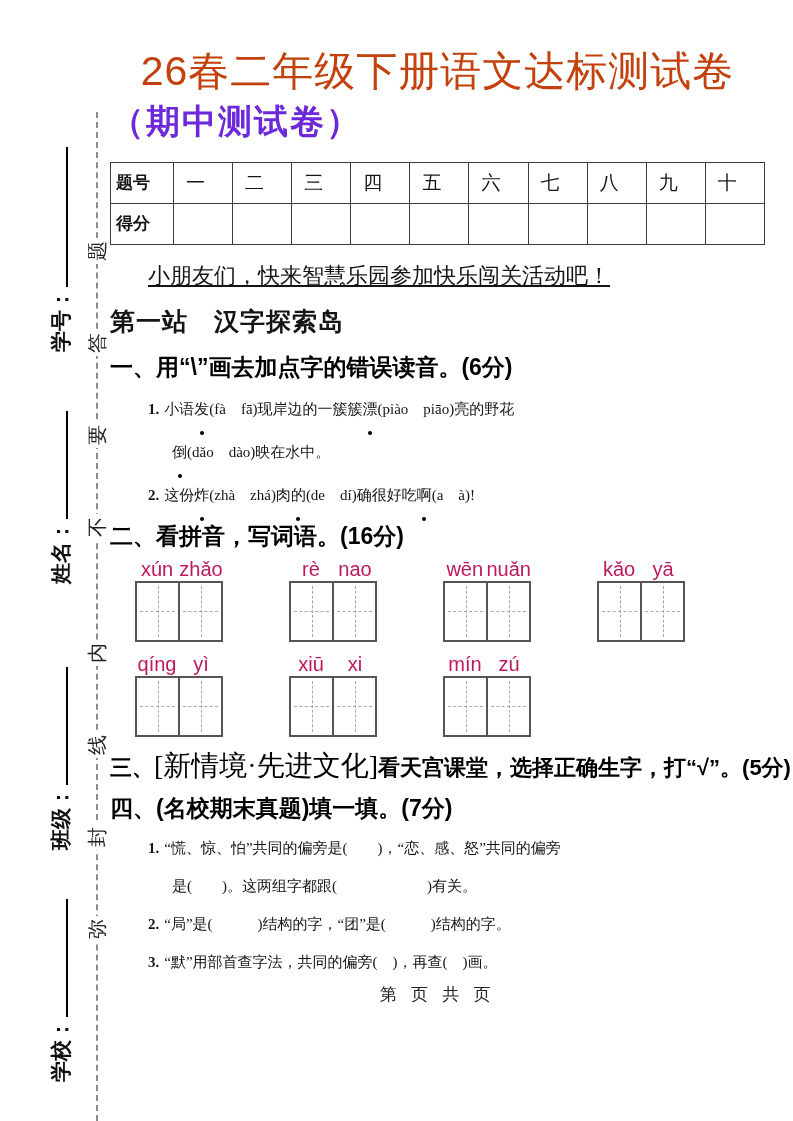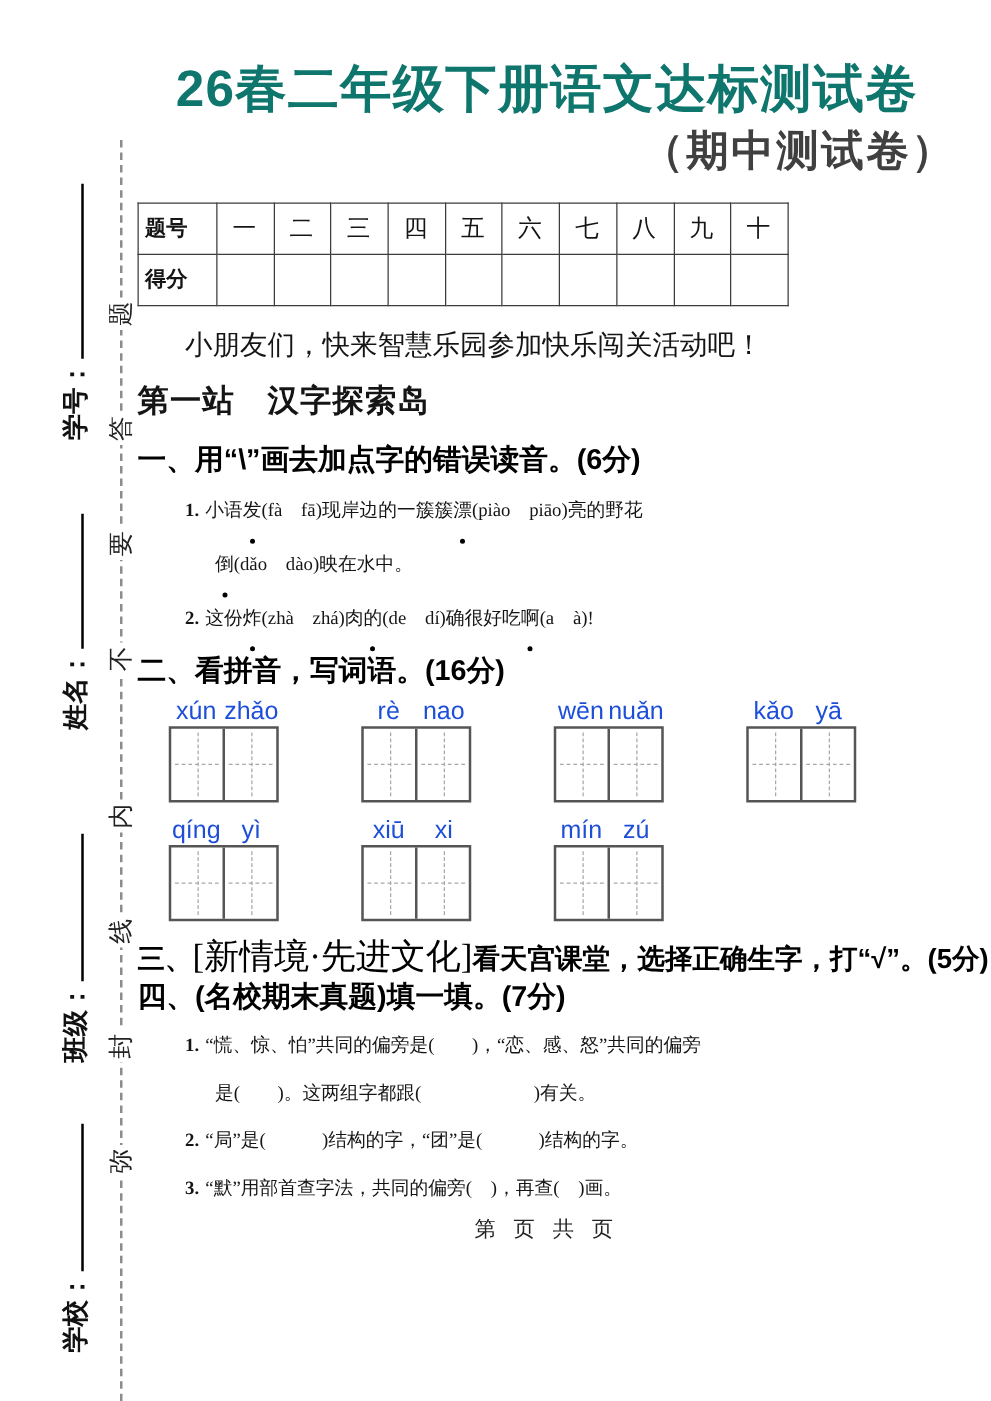--- a/index.html
+++ b/index.html
@@ -12,52 +12,52 @@
   .seal-char{position:absolute;left:84px;width:26px;height:26px;line-height:26px;text-align:center;
              background:#fff;transform:rotate(-90deg);font-size:20px;color:#222;}
   .sfield{position:absolute;left:46px;transform:rotate(-90deg);transform-origin:0 0;
           white-space:nowrap;height:30px;line-height:30px;}
   .sfield .lab{font-family:"Liberation Sans",sans-serif;font-weight:bold;font-size:21px;color:#111;}
   .sfield .fline{display:inline-block;height:13px;border-bottom:2px solid #000;margin-left:2px;}
 
   
   .main{position:absolute;left:110px;top:0;width:655px;}
   .title{margin:48px 0 0;text-align:center;font-family:"Liberation Sans",sans-serif;
-         font-weight:bold;font-size:41px;line-height:1.15;letter-spacing:1px;color:#0f766e;}
-  .subtitle{margin:6px 0 0;text-align:right;font-family:"Liberation Sans",sans-serif;
-            font-weight:bold;font-size:34px;line-height:1.2;letter-spacing:2px;color:#404040;}
-
-  table.score{border-collapse:collapse;table-layout:fixed;width:521px;margin-top:20px;}
+         font-weight:normal;font-size:41px;line-height:1.15;letter-spacing:1px;color:#c2410c;}
+  .subtitle{margin:6px 0 0;text-align:left;font-family:"Liberation Sans",sans-serif;
+            font-weight:bold;font-size:34px;line-height:1.2;letter-spacing:2px;color:#6d28d9;}
+
+  table.score{border-collapse:collapse;table-layout:fixed;width:655px;margin-top:20px;}
   table.score td{border:1px solid #3c3c3c;height:38px;background:#fff;}
   td.rowlab{width:56px;font-family:"Liberation Sans",sans-serif;font-weight:bold;
             font-size:17px;text-align:left;padding-left:5px;}
   td.qnum{font-size:19px;text-align:left;padding-left:12px;}
 
-  .intro{margin:16px 0 0;font-size:22px;line-height:30px;text-indent:38px;}
+  .intro{margin:16px 0 0;font-size:22px;line-height:30px;text-indent:38px;text-decoration:underline;}
   .station{margin:14px 0 0;text-align:left;font-weight:bold;font-size:25px;
            line-height:33px;letter-spacing:1px;font-family:"Liberation Serif",serif;}
 
   .sec-head{margin-top:14px;font-family:"Liberation Sans",sans-serif;font-weight:bold;
             font-size:23px;line-height:30px;white-space:nowrap;color:#000;}
   .sec-head.tight{font-size:22px;}
   .sec-head .kai{font-family:"Liberation Serif",serif;font-weight:normal;font-size:28px;}
 
   .bodyline{font-size:15px;line-height:43px;padding-left:38px;white-space:nowrap;}
   .bodyline.cont{padding-left:62px;}
   .bodyline .num{font-weight:bold;margin-right:5px;}
   .dot-char{position:relative;display:inline-block;}
   .dot-char::after{content:"";position:absolute;left:50%;bottom:-4px;width:4px;height:4px;
                    border-radius:50%;background:#000;transform:translateX(-50%);}
 
   .pz-rows{margin-top:6px;}
   .pz-row{display:flex;padding-left:25px;gap:66px;}
   .pz-row + .pz-row{margin-top:10px;}
   .pz-unit{width:88px;}
   .pz-labels{display:flex;height:24px;line-height:24px;font-family:"Liberation Sans",sans-serif;
-             font-size:20px;color:#1d4ed8;}
+             font-size:20px;color:#be185d;}
   .pz-labels span{flex:1;text-align:center;}
   .pz-box{display:flex;height:57px;border:2px solid #555;}
   .pz-cell{flex:1;position:relative;}
   .pz-cell + .pz-cell{border-left:2px solid #555;}
   .pz-cell::before{content:"";position:absolute;left:50%;top:3px;bottom:3px;border-left:1px dashed #a8a8a8;}
   .pz-cell::after{content:"";position:absolute;top:50%;left:3px;right:3px;border-top:1px dashed #a8a8a8;}
 
   .sec3-body .bodyline, .sec4-body .bodyline{line-height:40px;}
   .sec4-body .bodyline{line-height:38px;}
 
@@ -210,21 +210,21 @@
               <div class="pz-cell"></div>
             </div>
           </div>
         </div>
       </div>
 
     <div class="sec-head tight">
       <span>三、</span><span class="kai">[新情境·先进文化]</span><span>看天宫课堂，选择正确生字，打“√”。(5分)</span>
     </div>
 
-    <div class="sec-head" style="margin-top:0;">四、(名校期末真题)填一填。(7分)</div>
+    <div class="sec-head" style="margin-top:10px;">四、(名校期末真题)填一填。(7分)</div>
     <div class="sec4-body" id="sec4-body" style="margin-top:6px;">
         <div class="bodyline"><span class="num">1.</span><span>“慌、惊、怕”共同的偏旁是(　　)，“恋、感、怒”共同的偏旁</span></div>
         <div class="bodyline cont"><span>是(　　)。这两组字都跟(　　　　　　)有关。</span></div>
         <div class="bodyline"><span class="num">2.</span><span>“局”是(　　　)结构的字，“团”是(　　　)结构的字。</span></div>
         <div class="bodyline"><span class="num">3.</span><span>“默”用部首查字法，共同的偏旁(　)，再查(　)画。</span></div>
       </div>
 
     <div class="footer">第 页 共 页</div>
 
   </main>

